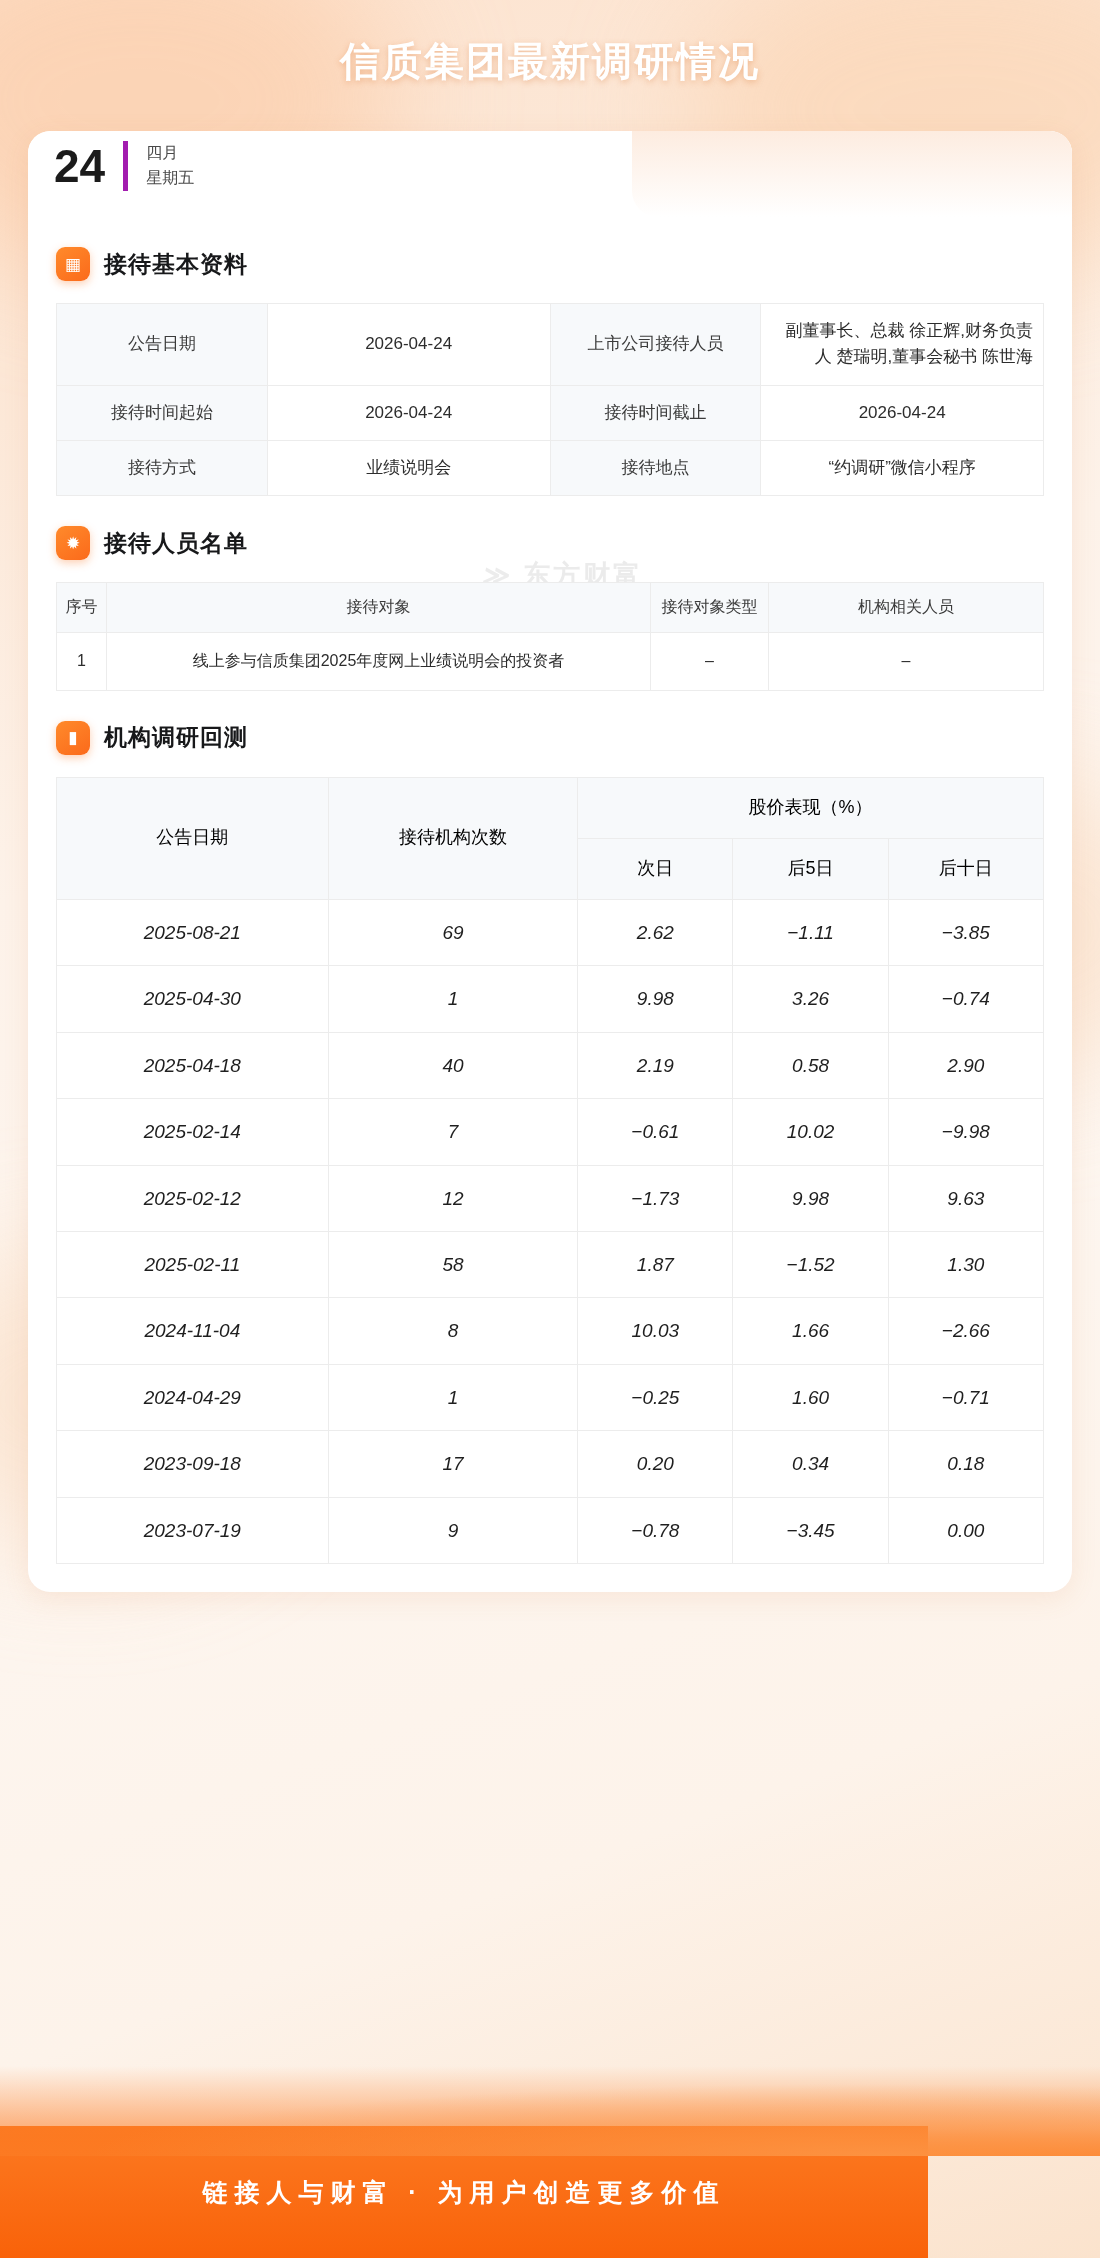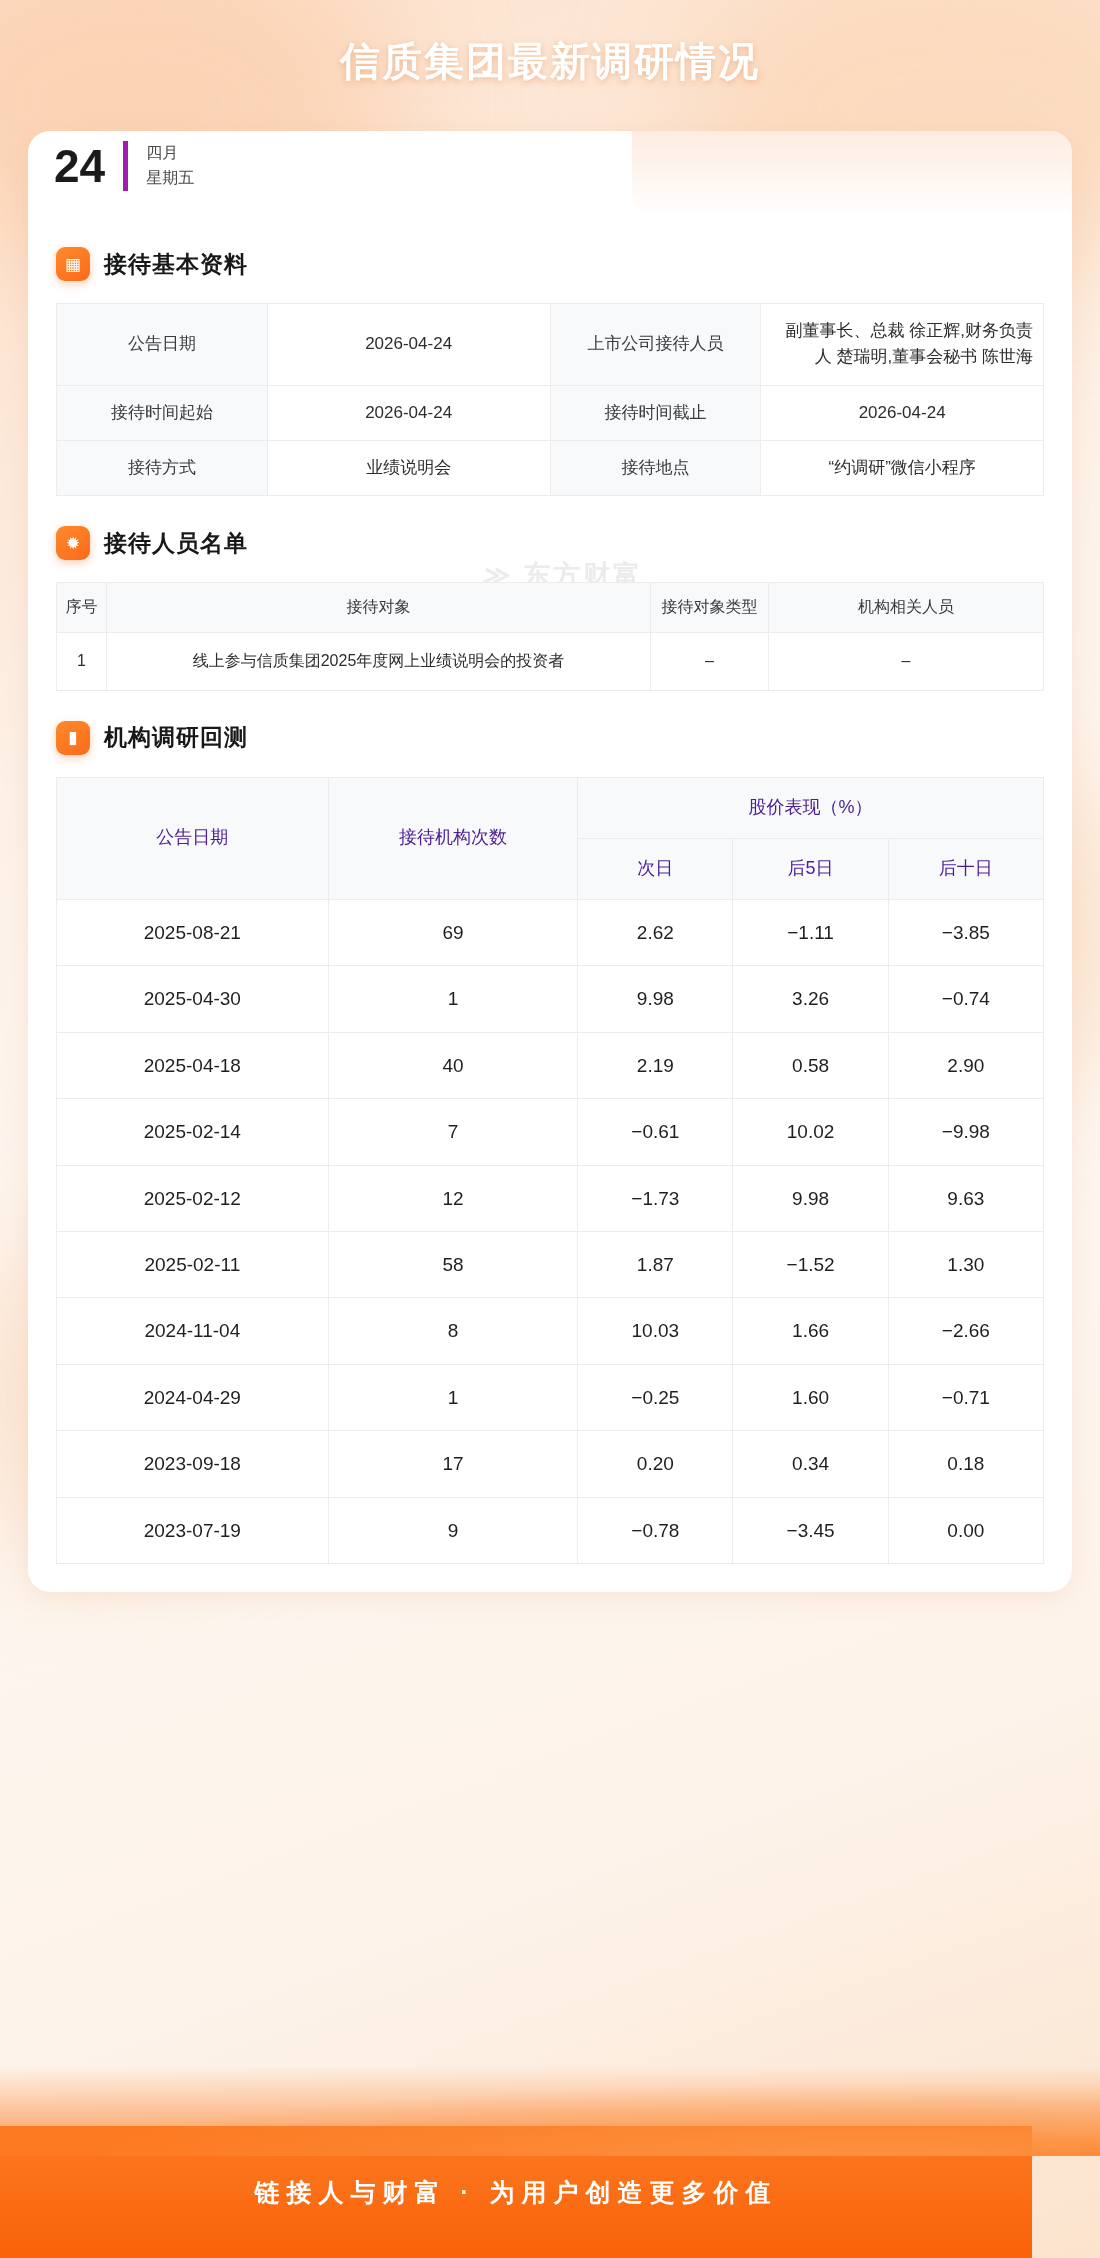--- a/index.html
+++ b/index.html
@@ -180,39 +180,40 @@
   .t-people .col-idx { width: 50px; }
   .t-people .col-type { width: 118px; }
   .t-people .col-staff { width: 275px; }
   .t-people td { font-size: 16px; padding: 16px 10px; }
   .t-people .obj-cell { padding-left: 20px; padding-right: 20px; }
 
   
   .t-review th {
     background: #f7f9fb;
     font-size: 18px;
-    color: #4c1d95;
+    color: #000000;
     font-weight: normal;
     padding: 16px 6px;
     text-align: center;
   }
   .t-review td {
     font-size: 19px;
     padding: 18px 6px;
     color: #1f1f1f;
+    font-style: italic;
   }
   .t-review .col-date { width: 245px; }
   .t-review .col-count { width: 225px; }
   .t-review .col-p { width: 140px; }
 
   
   .footer {
     position: absolute;
     left: 0; bottom: 0;
-    width: 1032px;
+    width: 928px;
     height: 132px;
     background: linear-gradient(180deg, #fc7a22 0%, #f96209 100%);
     display: flex;
     align-items: center;
     justify-content: center;
     color: #ffffff;
     font-size: 25px;
     letter-spacing: 7px;
     font-weight: bold;
   }

